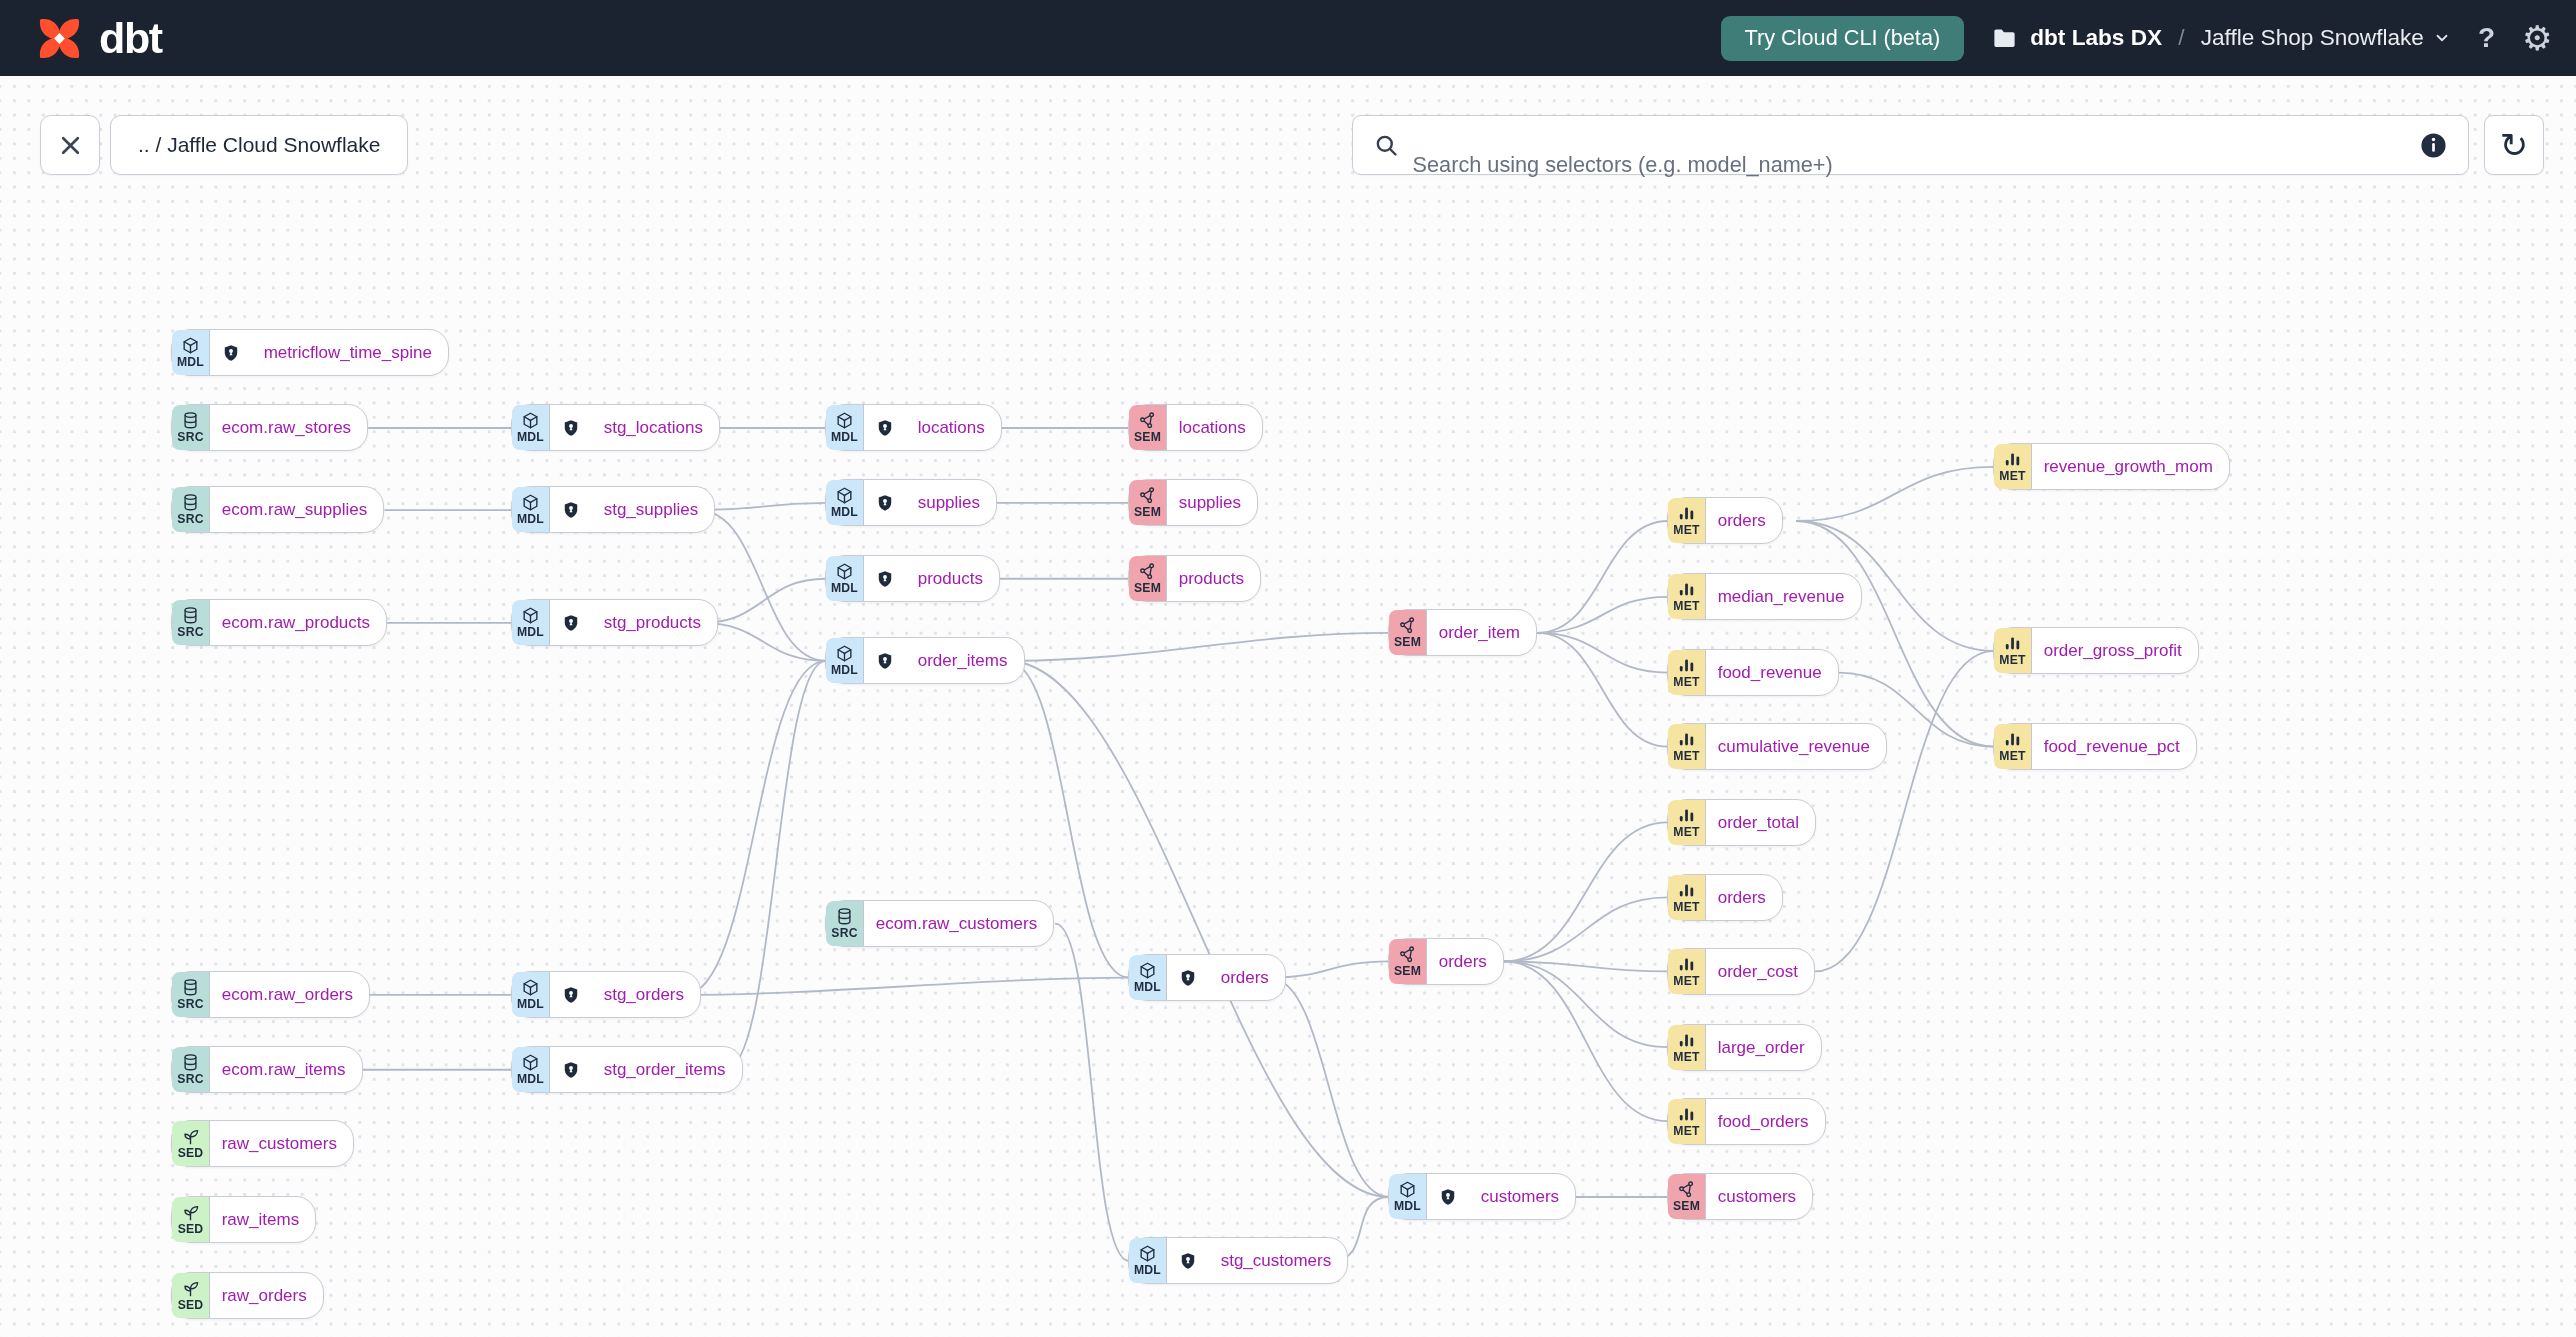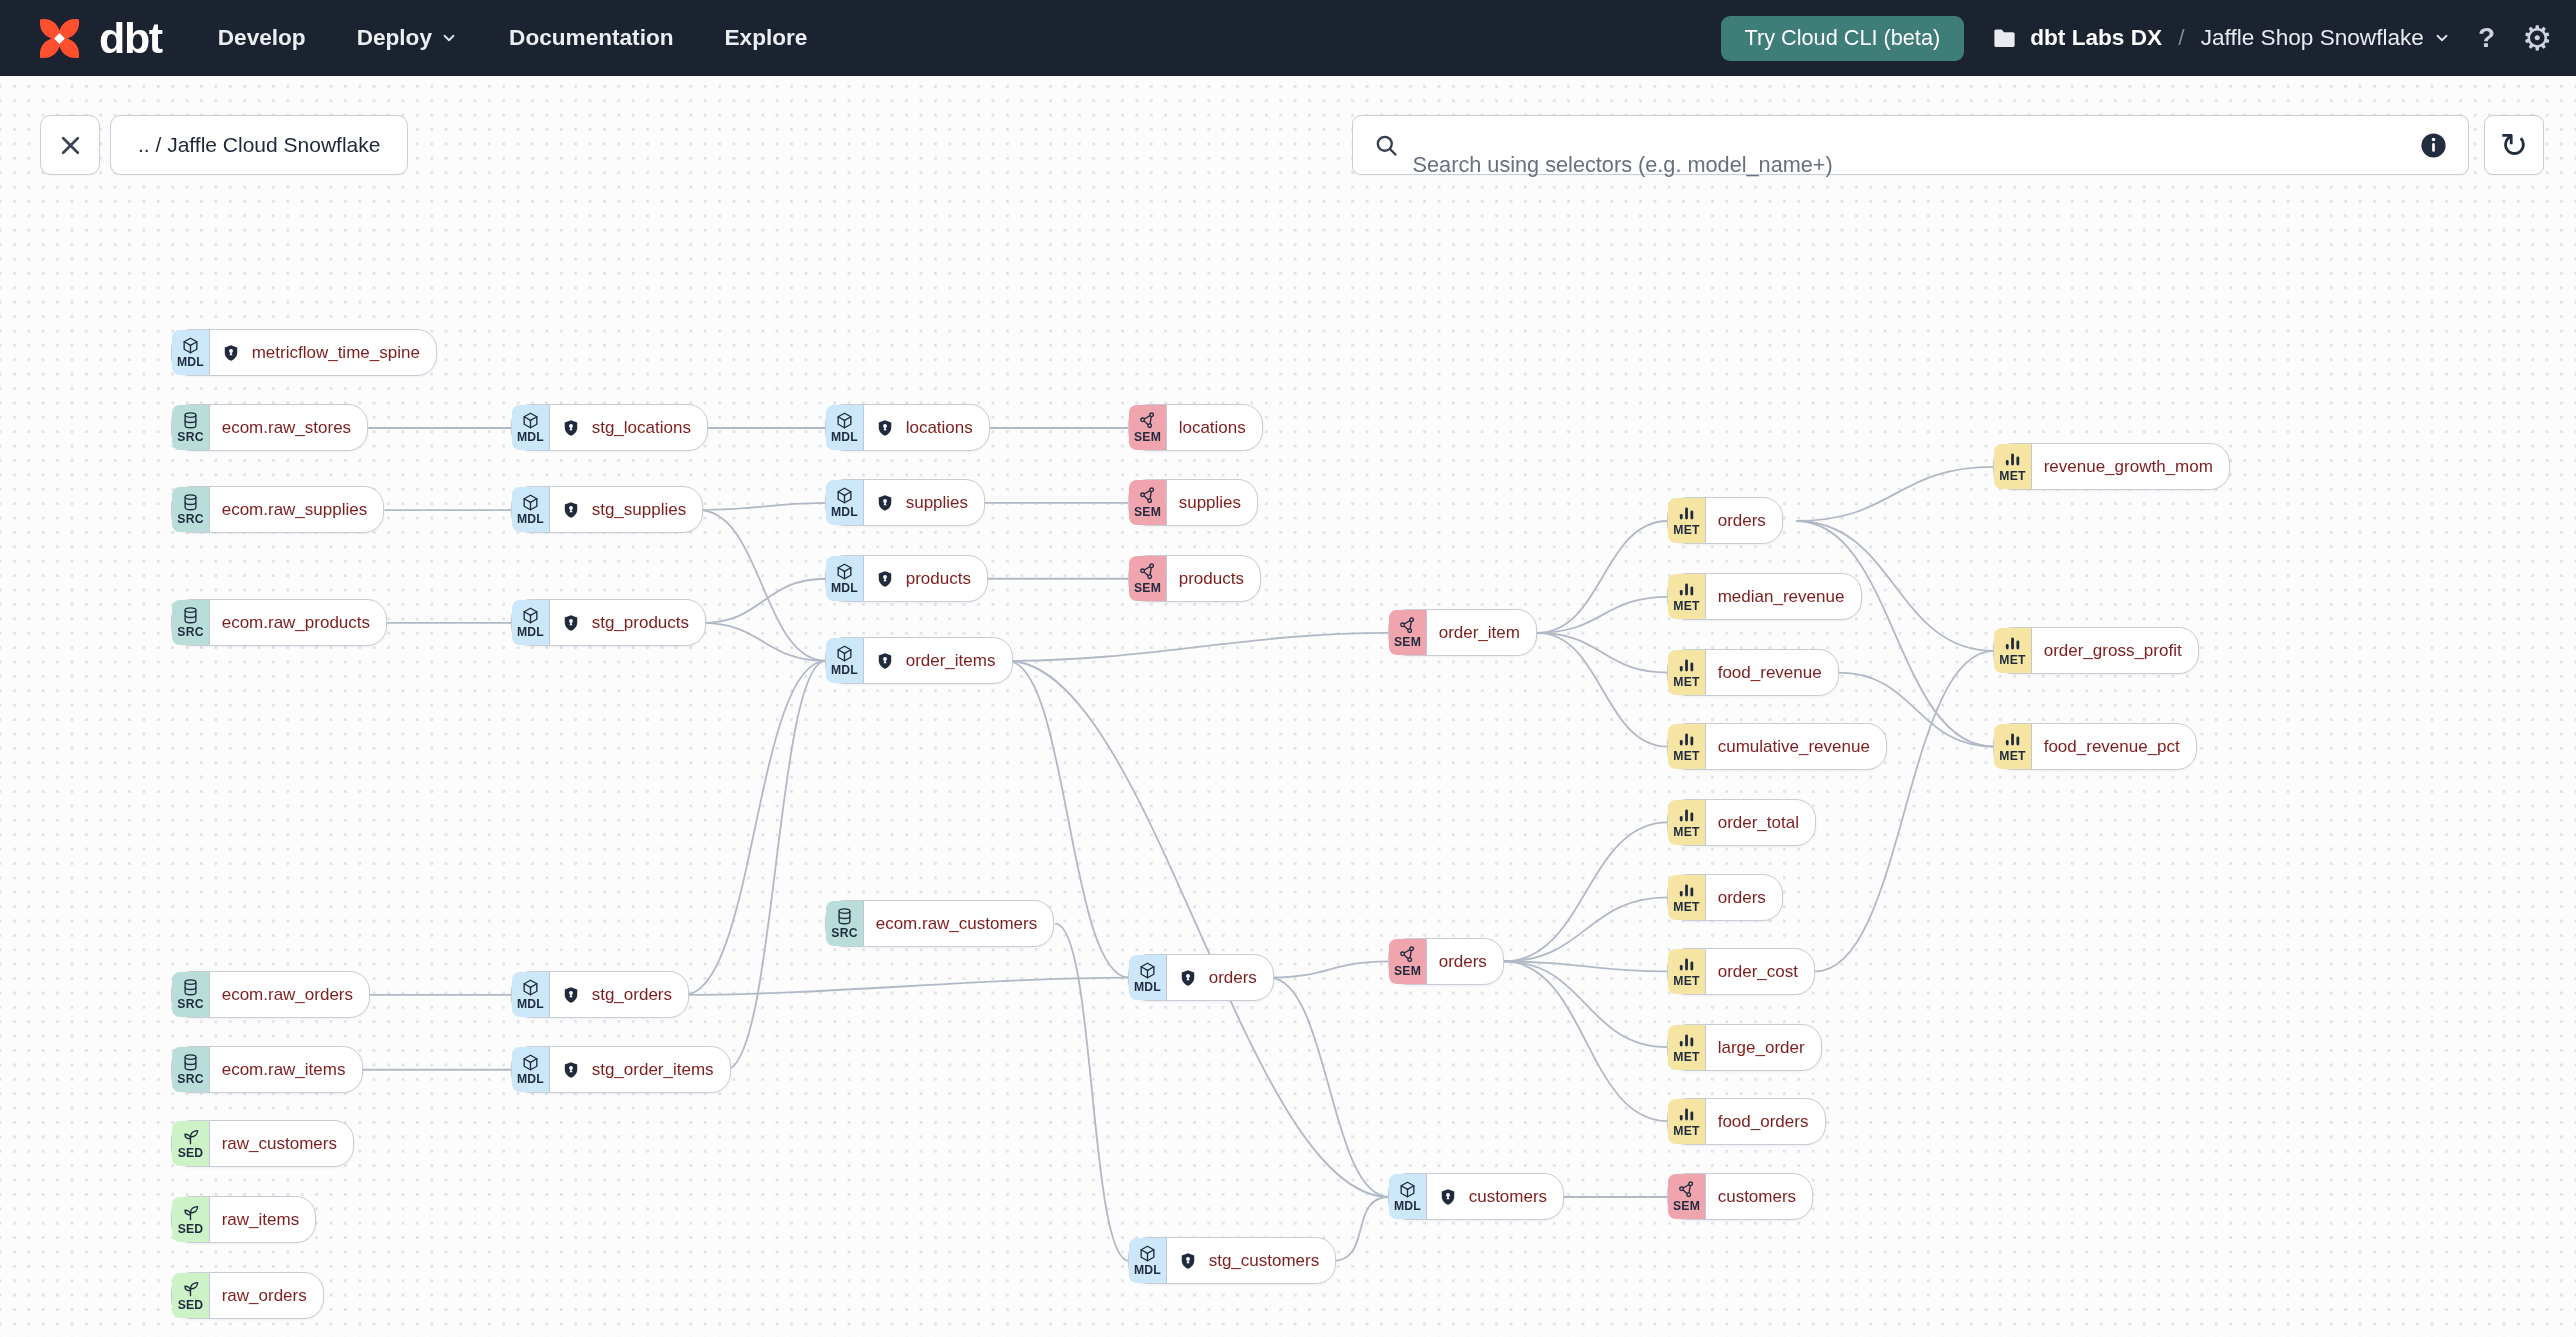--- a/index.html
+++ b/index.html
@@ -15,22 +15,22 @@
   #nodes { position:absolute; inset:0; z-index:2; }
 
   .node { position:absolute; display:inline-flex; align-items:stretch; height:47px;
     background:#fff; border:1.4px solid #c8ccd4; border-radius:20px;
     box-shadow:0 0.9px 2.7px rgba(22,32,52,.06); cursor:pointer; }
   .node .badge { width:38px; display:flex; flex-direction:column; align-items:center;
     justify-content:center; gap:0.9px; border-right:0.9px solid #c3c8d0;
     border-radius:7.7px 0 0 7.7px; color:#1f2b3d; }
   .node .badge svg { width:19px; height:19px; }
   .node .badge .tlabel { font-size:12.2px; font-weight:700; letter-spacing:0.2px; }
-  .node .body { display:flex; align-items:center; gap:12px; padding:0 16.2px 0 11.7px;
-    font-size:17px; font-weight:500; color:#7f1d1d; white-space:nowrap; }
+  .node .body { display:flex; align-items:center; gap:24px; padding:0 16.2px 0 11.7px;
+    font-size:17px; font-weight:500; color:#a21caf; white-space:nowrap; }
   .node .shield { width:18px; height:18px; flex:0 0 auto; display:flex; }
 
   
   .navbar { position:absolute; left:0; top:0; width:2576px; height:76px; z-index:5;
     background:#1b2230; display:flex; align-items:center; padding:0 23.5px; color:#fff; }
   .logo { display:flex; align-items:center; gap:16px; margin-left:12.6px; }
   .logo svg { width:47px; height:47px; }
   .logo .logotext { font-size:43px; font-weight:700; letter-spacing:-1.4px; color:#fff; }
   .menu { display:flex; align-items:center; gap:51px; margin-left:56px; }
   .menu .mitem { display:flex; align-items:center; gap:8.1px; font-size:22.6px;
@@ -830,28 +830,20 @@
   </div>
 
   <header class="navbar">
     <div class="logo">
       <svg viewBox="0 0 48 48">
         <path d="M8 4 C16 4 22 9 24 16 C26 9 32 4 40 4 C44 4 44 4 44 8 C44 16 39 22 32 24 C39 26 44 32 44 40 C44 44 44 44 40 44 C32 44 26 39 24 32 C22 39 16 44 8 44 C4 44 4 44 4 40 C4 32 9 26 16 24 C9 22 4 16 4 8 C4 4 4 4 8 4 Z" fill="#ff4f2e"></path>
         <path d="M24 18.5l5.5 5.5-5.5 5.5-5.5-5.5z" fill="#ffffff"></path>
       </svg>
       <span class="logotext">dbt</span>
     </div>
-    <nav class="menu" id="navmenu">
-        <span class="mitem">Develop</span>
-        <span class="mitem">Deploy<svg viewBox="0 0 24 24" fill="none" stroke="#dfe3e9" stroke-width="2.4" stroke-linecap="round" stroke-linejoin="round">
-            <path d="M6 9l6 6 6-6"></path>
-          </svg></span>
-        <span class="mitem">Documentation</span>
-        <span class="mitem">Explore</span>
-      </nav>
     <div class="nav-right">
       <button class="cta">Try Cloud CLI (beta)</button>
       <div class="acct">
         <span class="folder">
           <svg viewBox="0 0 24 24">
               <path fill="#e8ebf0" d="M3 5.5C3 4.7 3.7 4 4.5 4h5l2 2.5h8c.8 0 1.5.7 1.5 1.5v10c0 .8-.7 1.5-1.5 1.5h-15C3.7 19.5 3 18.8 3 18z"></path>
             </svg>
         </span>
         <span class="aname">dbt Labs DX</span>
         <span class="slash">/</span>

